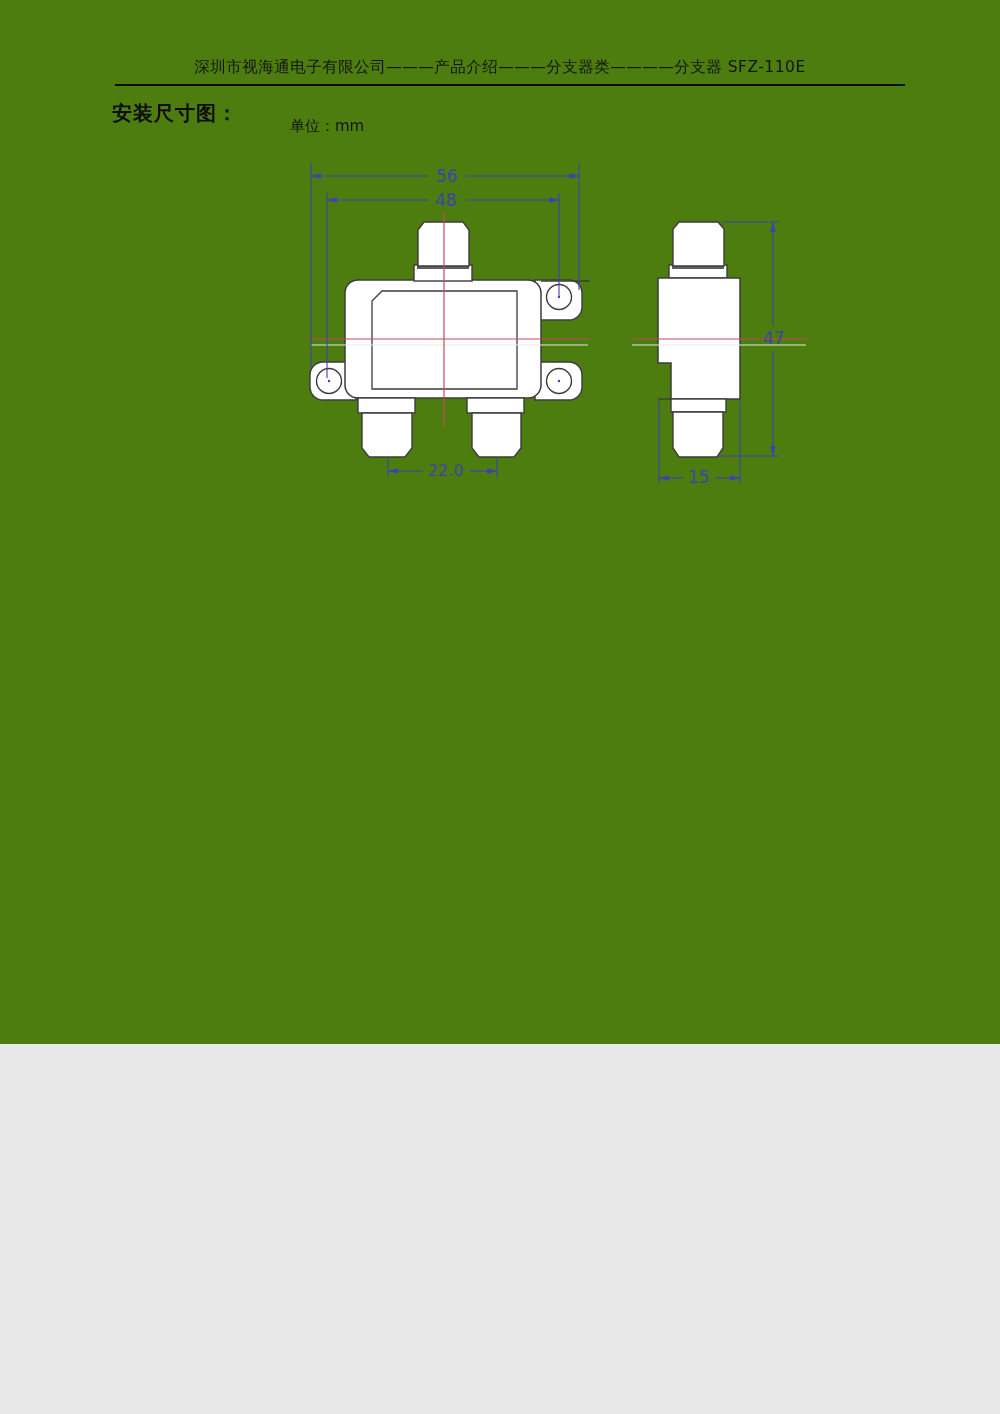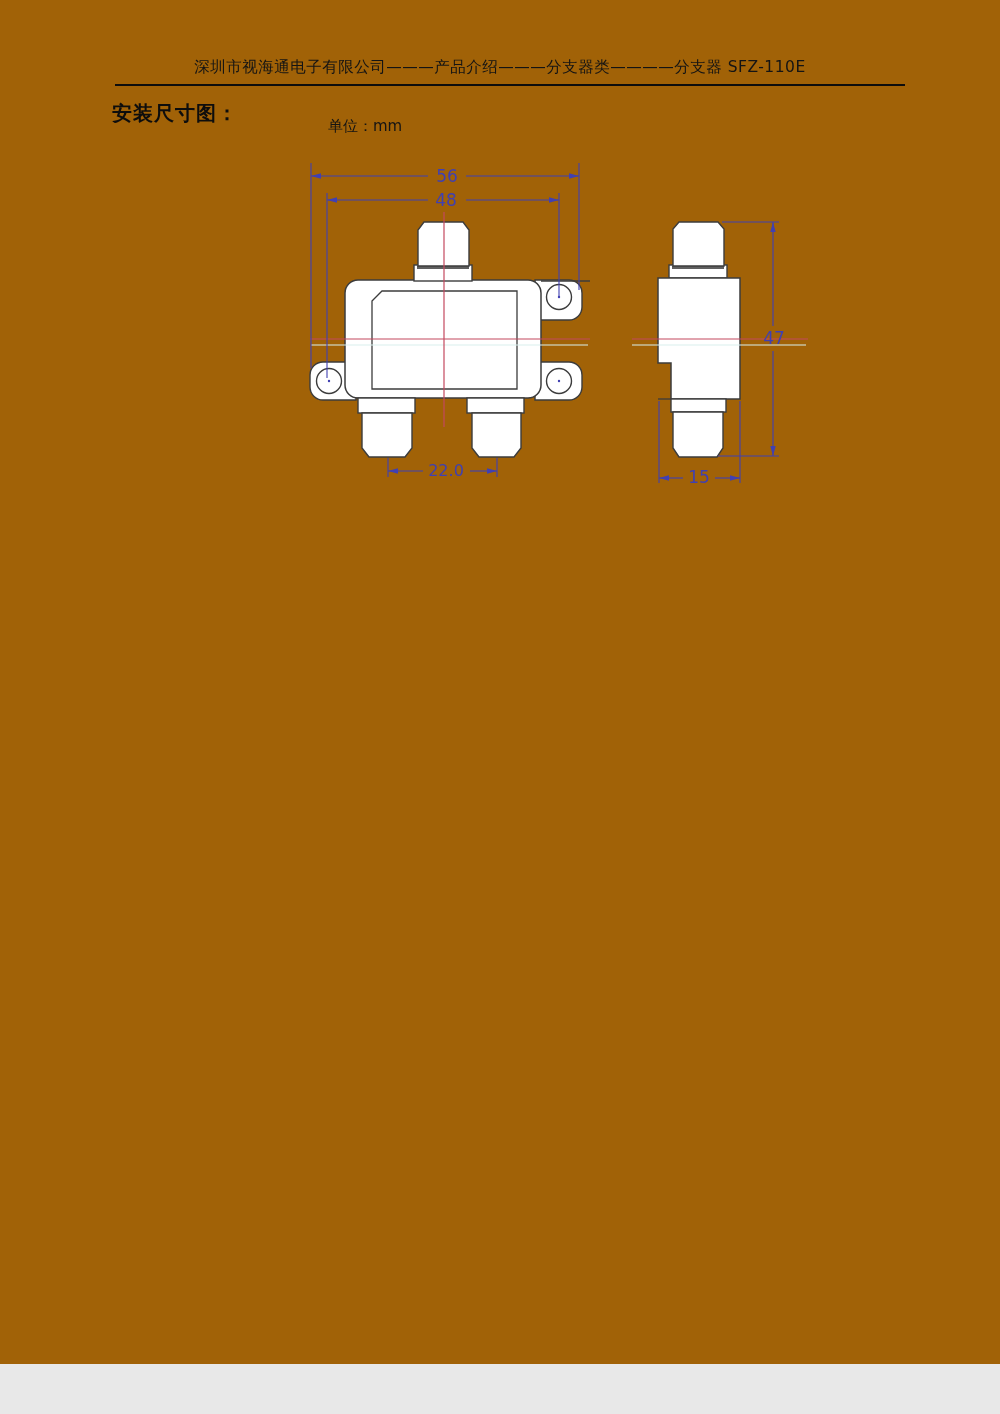--- a/index.html
+++ b/index.html
@@ -1,20 +1,20 @@
 <!DOCTYPE html>
 <html><head>
 <meta charset="utf-8">
 <style>
   html,body{margin:0;padding:0;background:#e8e8e8;}
   .page{
     position:relative;
-    width:1000px;height:1364px;
+    width:1000px;height:1044px;
     margin:0 auto;
-    background:#a16207;
+    background:#4d7c0f;
     font-family:"DejaVu Sans", sans-serif;
     overflow:hidden;
   }
   .header-line{
     position:absolute;
     left:0; right:0; top:57px;
     text-align:center;
     font-size:15.5px;
     color:#141414;
     letter-spacing:0.5px;
@@ -32,21 +32,20 @@
     font-size:20px;
     font-weight:bold;
     color:#0d0d0d;
     letter-spacing:1px;
   }
   .unit-label{
     position:absolute;
     left:290px; top:117px;
     font-size:15px;
     color:#141414;
-    margin-left:38px;
   }
   svg.drawing{
     position:absolute;
     left:0; top:0;
     width:1000px; height:1414px;
   }
   .dim-text{
     font-family:"DejaVu Sans", sans-serif;
     font-size:17px;
     fill:#4040b2;

